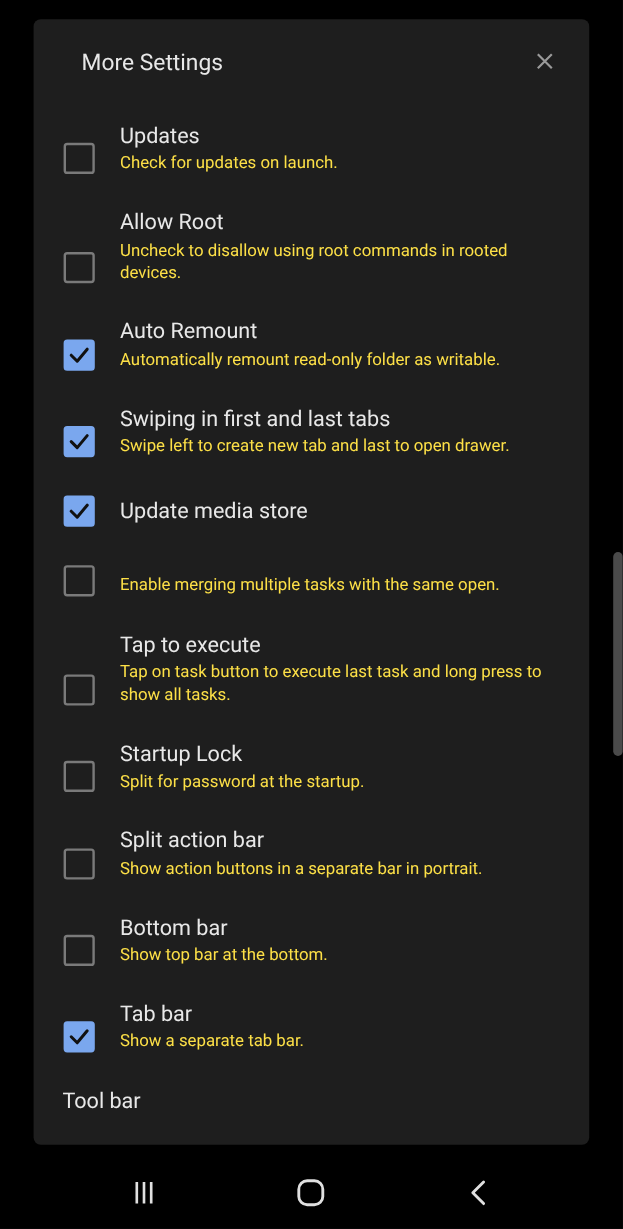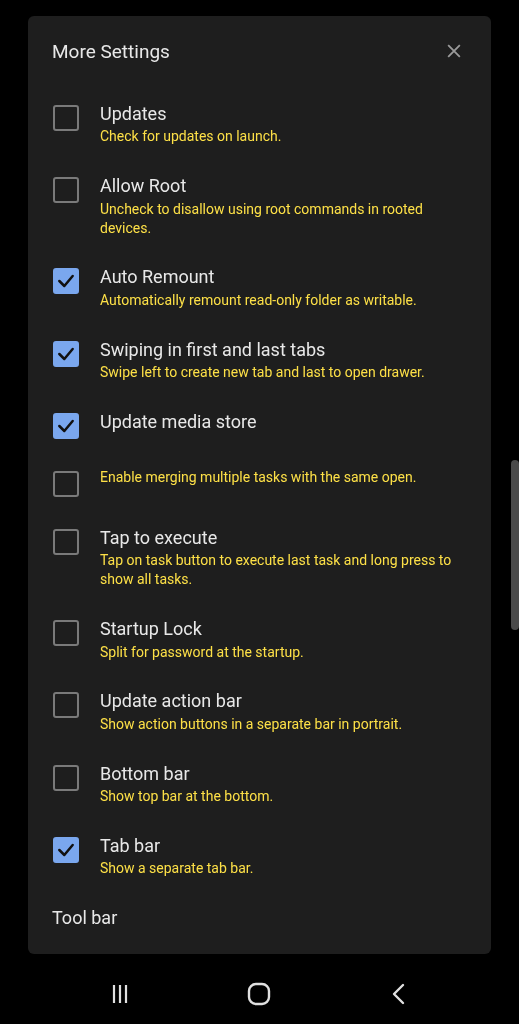--- a/index.html
+++ b/index.html
@@ -29,40 +29,41 @@
     .dialog-header {
       display: flex;
       justify-content: space-between;
       align-items: center;
       margin-bottom: 28px;
     }
     .dialog-title {
       color: #e8e8e8;
       font-size: 19px;
       font-weight: 400;
+      margin-left: 16px;
     }
     .close-btn {
       width: 26px;
       height: 26px;
       display: flex;
       align-items: center;
       justify-content: center;
       cursor: pointer;
     }
     .close-btn svg {
       width: 20px;
       height: 20px;
     }
     .settings-list {
       display: flex;
       flex-direction: column;
     }
     .setting-item {
       display: flex;
-      align-items: flex-start;
+      align-items: flex-end;
       padding: 10px 0 18px 0;
       cursor: pointer;
     }
     .checkbox-wrap {
       width: 28px;
       height: 28px;
       flex-shrink: 0;
       margin-right: 20px;
       margin-top: 2px;
       display: flex;
@@ -228,21 +229,21 @@
         <div class="setting-text">
           <div class="setting-title">Startup Lock</div>
           <div class="setting-desc">Split for password at the startup.</div>
         </div>
       </div>
       <div class="setting-item">
         <div class="checkbox-wrap">
           <div class="checkbox"></div>
         </div>
         <div class="setting-text">
-          <div class="setting-title">Update action bar</div>
+          <div class="setting-title">Split action bar</div>
           <div class="setting-desc">Show action buttons in a separate bar in portrait.</div>
         </div>
       </div>
       <div class="setting-item">
         <div class="checkbox-wrap">
           <div class="checkbox"></div>
         </div>
         <div class="setting-text">
           <div class="setting-title">Bottom bar</div>
           <div class="setting-desc">Show top bar at the bottom.</div>

